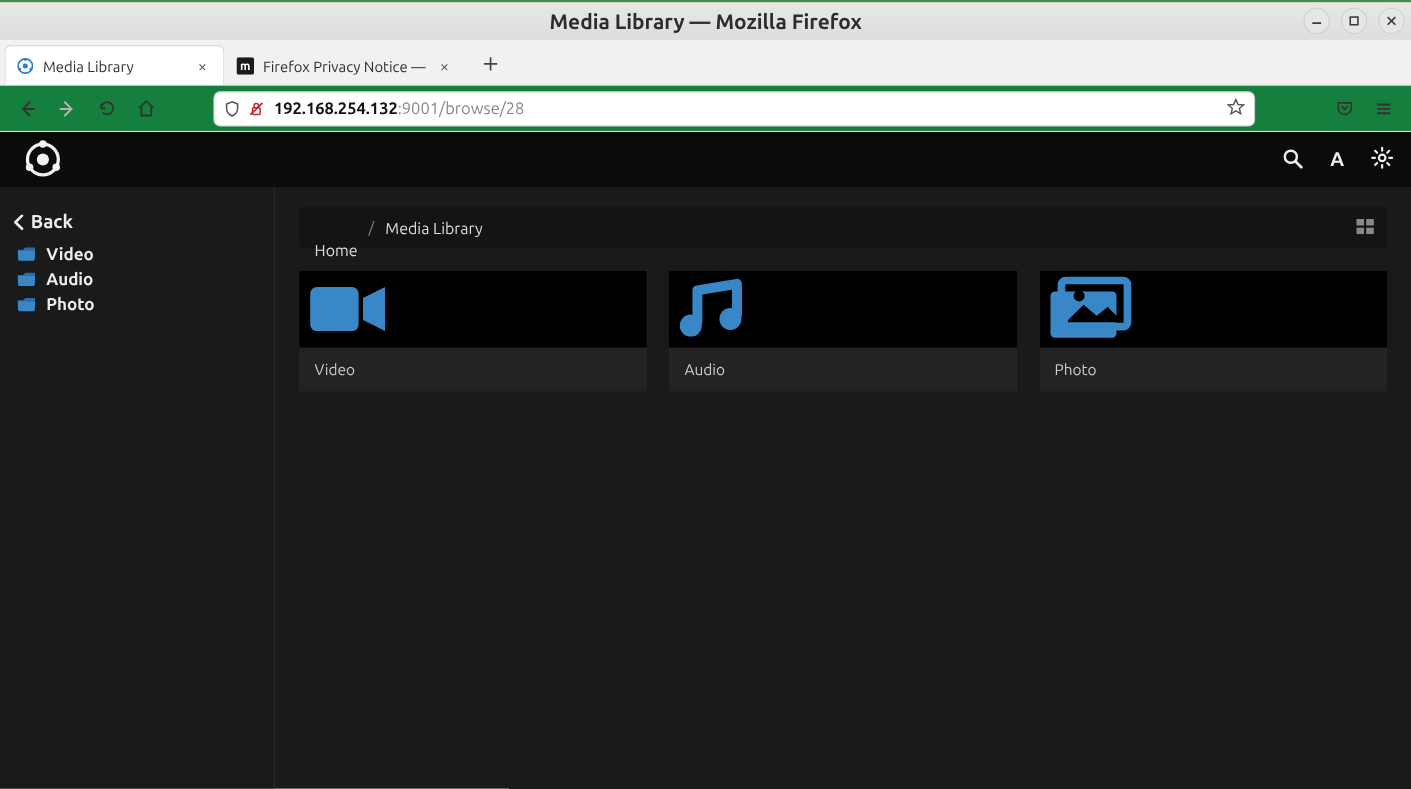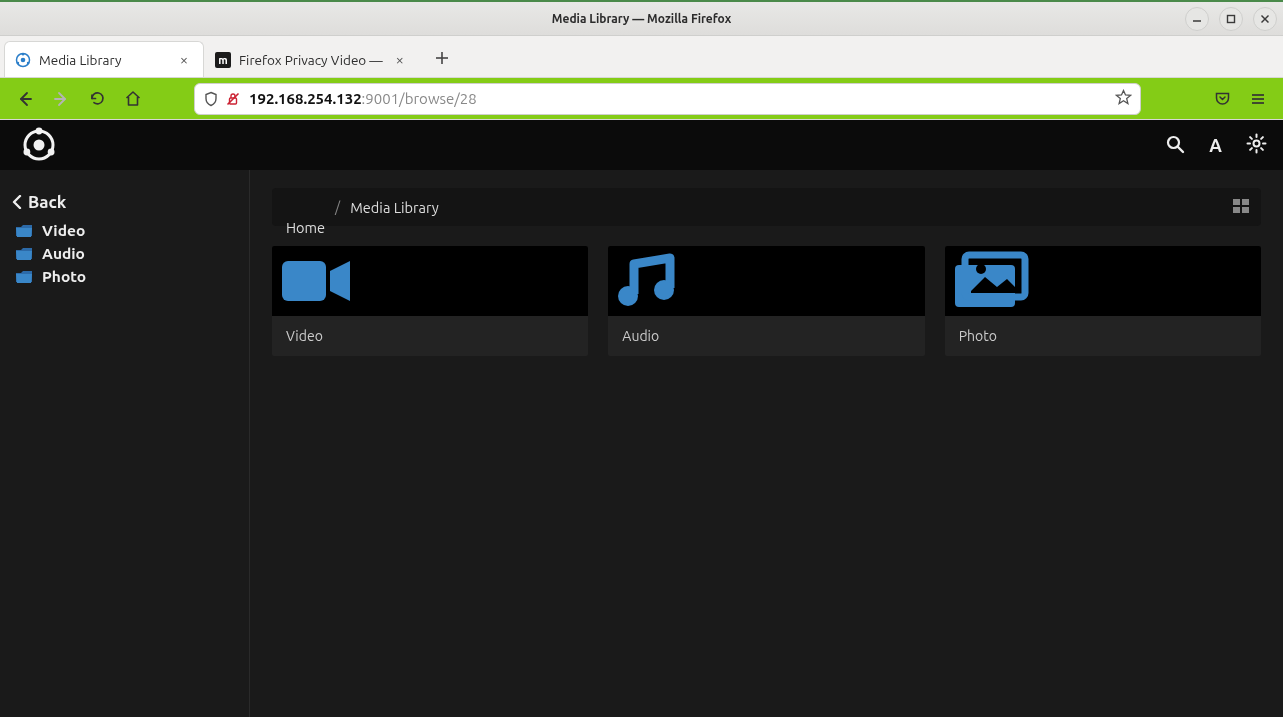--- a/index.html
+++ b/index.html
@@ -20,21 +20,21 @@
     background: linear-gradient(#e8e8e6, #dedddb);
     border-top: 2px solid #4a8a4a;
     border-bottom: 1px solid #cfcfcd;
     display: flex;
     align-items: center;
     justify-content: center;
     position: relative;
   }
   .titlebar-title {
     font-weight: 600;
-    font-size: 12px;
+    font-size: 19px;
     color: #2c2c2c;
   }
   .window-controls {
     position: absolute;
     right: 6px;
     top: 50%;
     transform: translateY(-50%);
     display: flex;
     gap: 10px;
   }
@@ -92,21 +92,21 @@
   .newtab-btn {
     width: 32px; height: 32px;
     display:flex; align-items:center; justify-content:center;
     color:#444; font-size: 18px; cursor:pointer;
     margin-left: 6px; margin-bottom: 3px;
   }
 
   
   .navbar {
     height: 42px;
-    background: #84cc16;
+    background: #15803d;
     border-bottom: 1px solid #d7d7d5;
     display:flex; align-items:center;
     padding: 0 10px;
     gap: 6px;
   }
   .nav-icon {
     width: 30px; height: 30px;
     display:flex; align-items:center; justify-content:center;
     color:#333; border-radius:4px; cursor:pointer;
   }
@@ -259,21 +259,21 @@
     <span class="tab-label">Media Library</span>
     <span class="tab-close">×</span>
   </div>
   <div class="tab" style="min-width:210px">
     <span class="tab-favicon">
       <svg width="16" height="16" viewBox="0 0 16 16">
           <rect width="16" height="16" rx="2" fill="#1b1b1b"></rect>
           <text x="8" y="12" text-anchor="middle" font-size="11" fill="#fff" font-weight="700">m</text>
         </svg>
     </span>
-    <span class="tab-label">Firefox Privacy Video —</span>
+    <span class="tab-label">Firefox Privacy Notice —</span>
     <span class="tab-close">×</span>
   </div>
   <div class="newtab-btn">
     <svg width="14" height="14" viewBox="0 0 14 14">
         <line x1="7" y1="1" x2="7" y2="13" stroke="#444" stroke-width="1.6"></line>
         <line x1="1" y1="7" x2="13" y2="7" stroke="#444" stroke-width="1.6"></line>
       </svg>
   </div>
 </div>
 

